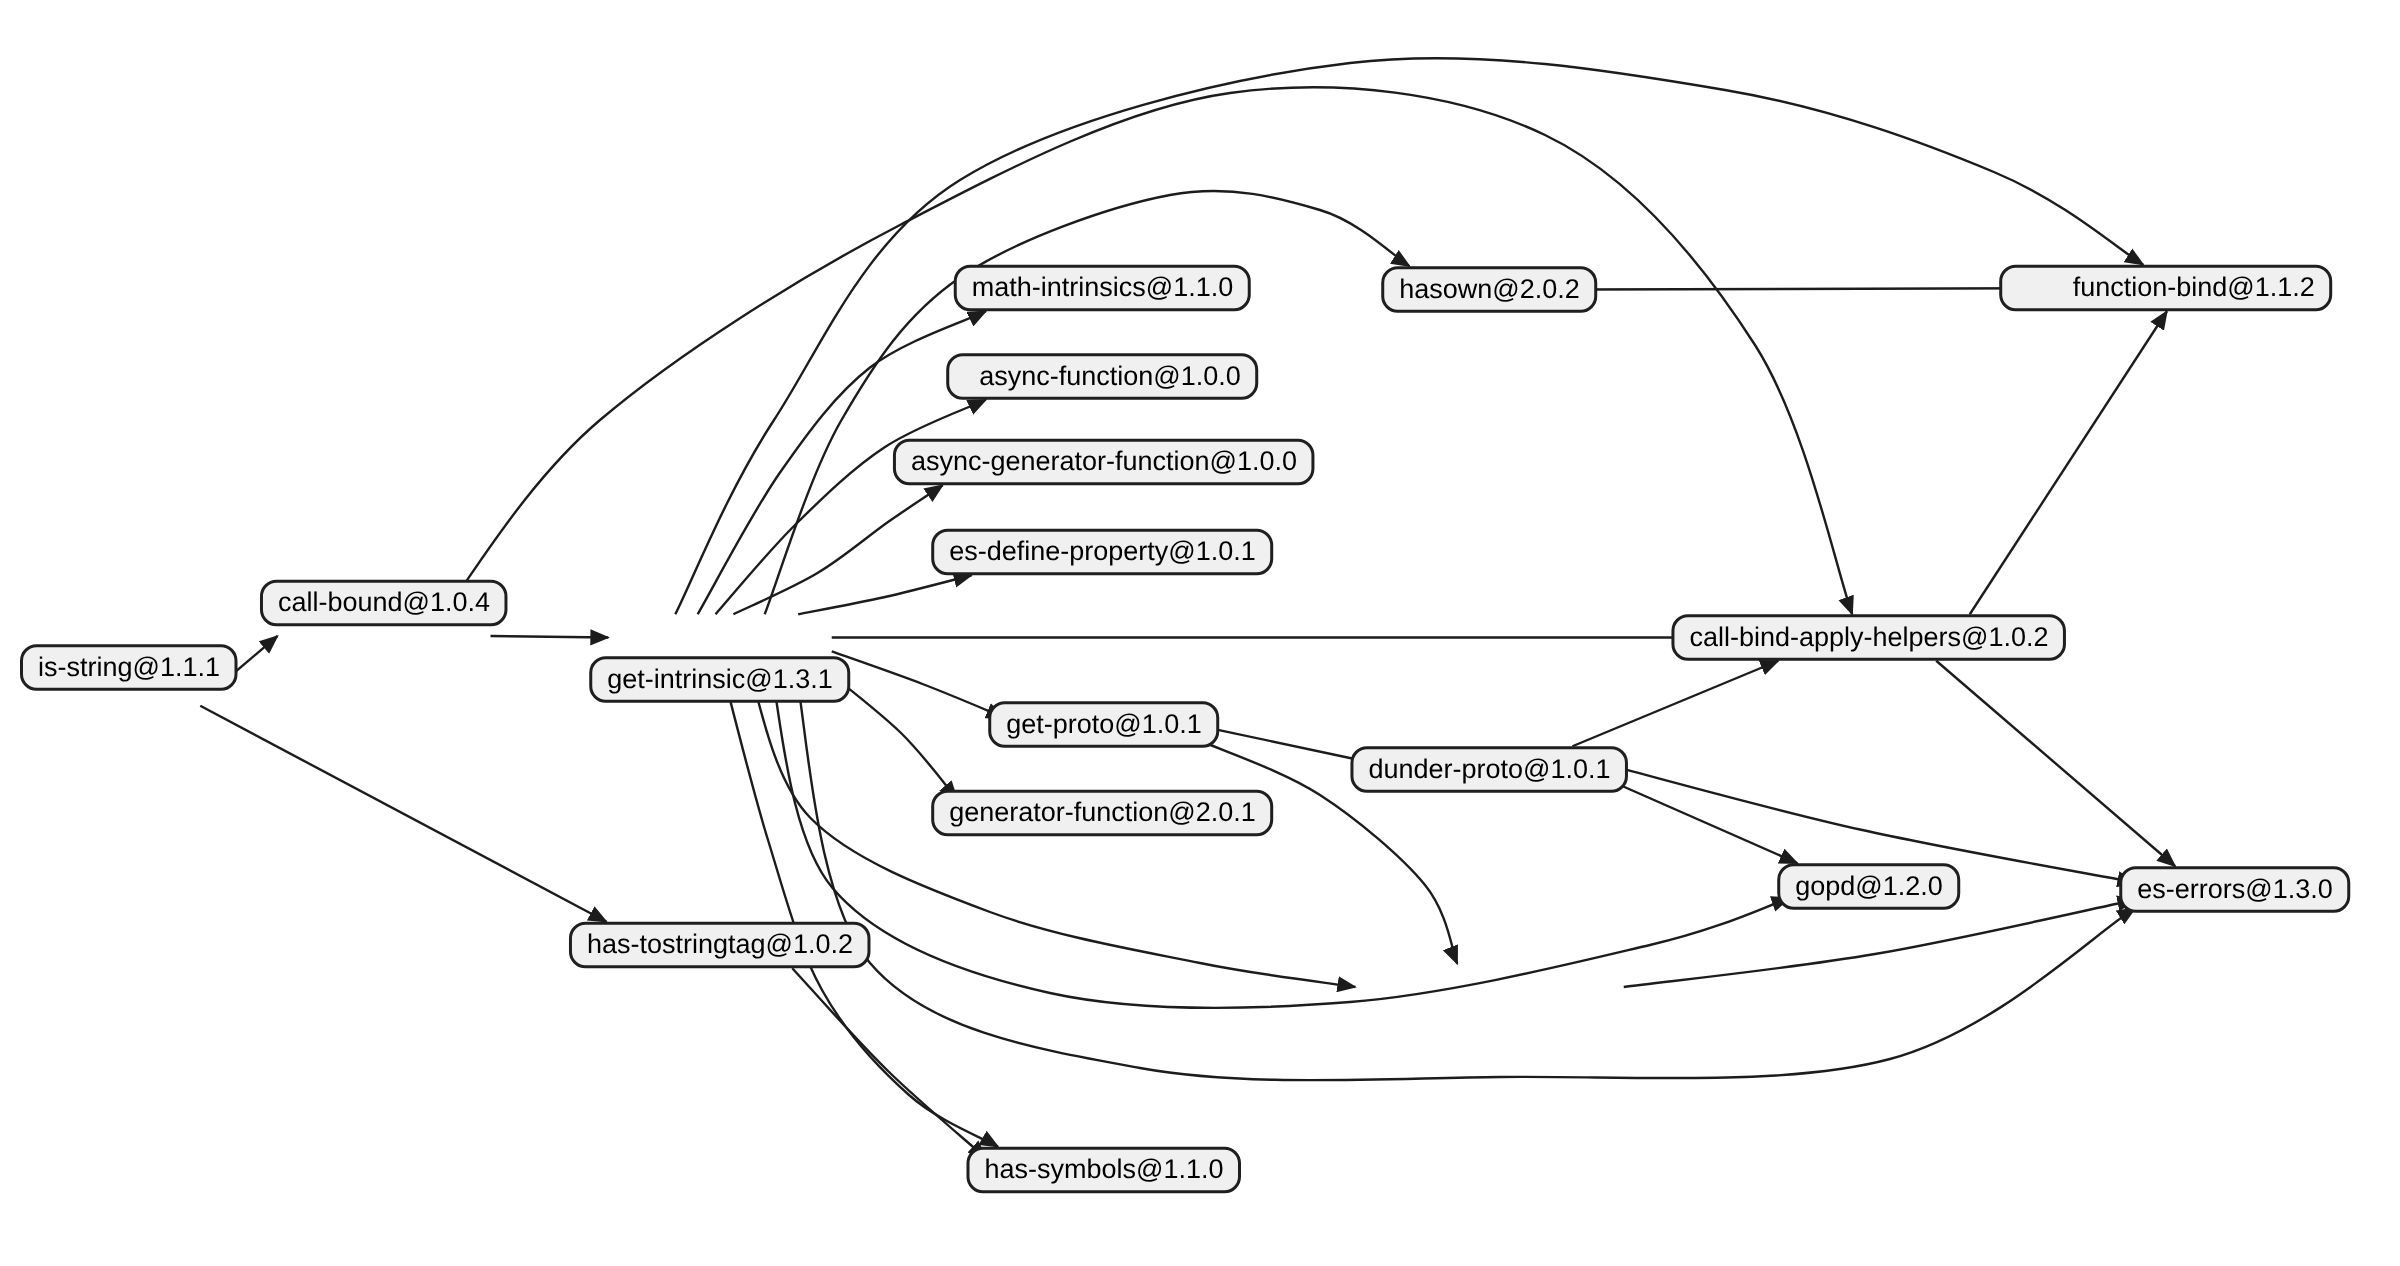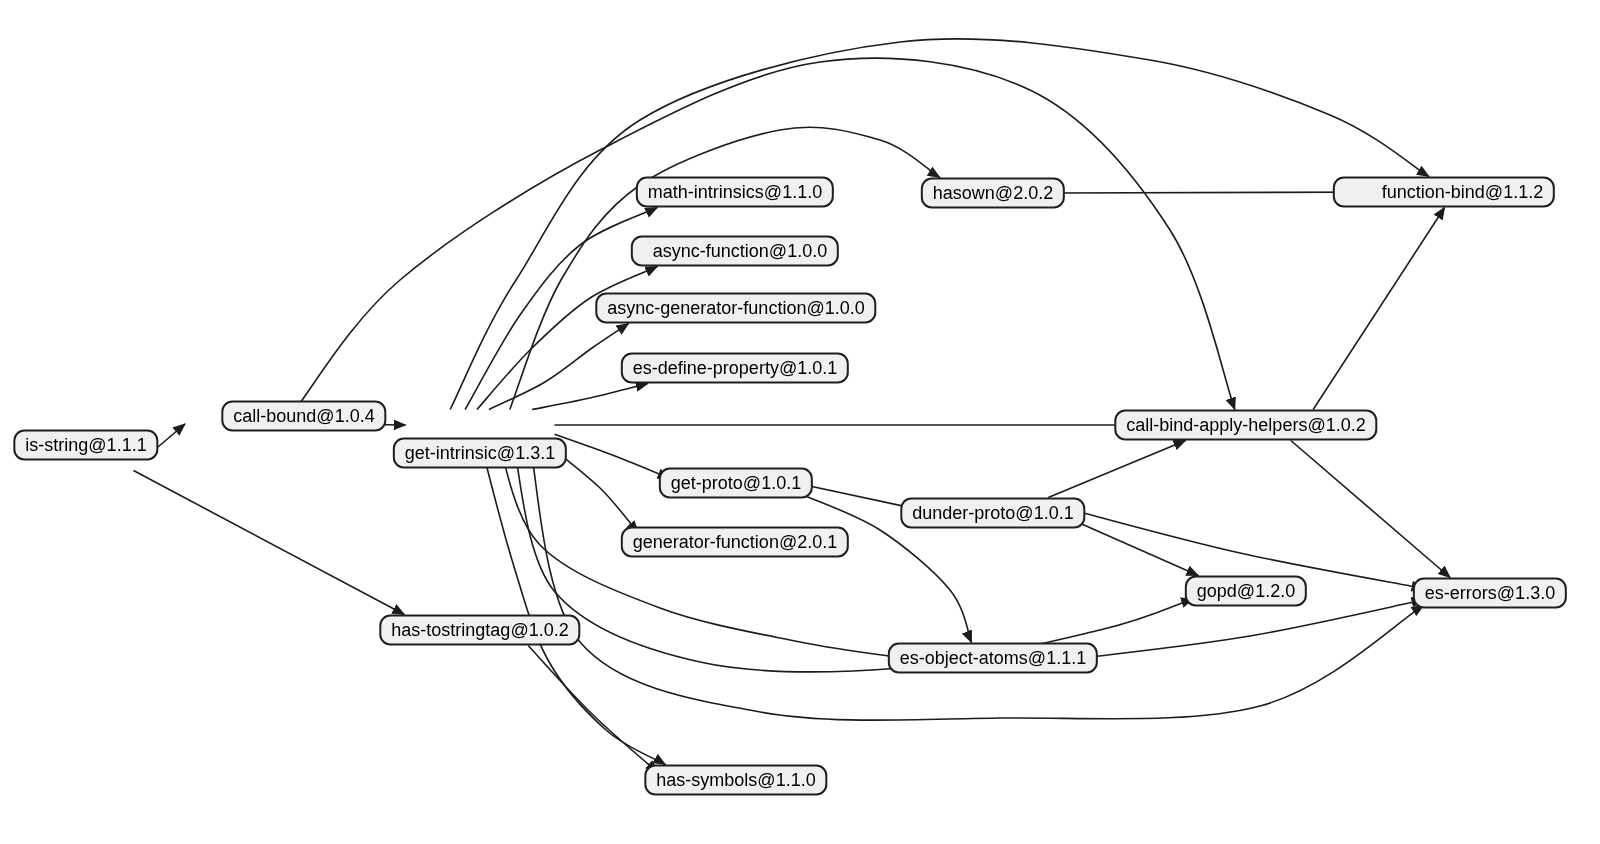--- a/index.html
+++ b/index.html
@@ -75,31 +75,30 @@
       <path class="edge" d="M802.5,484.55 L914,508.35" marker-end="url(#arrowhead)"></path>
       <path class="edge" d="M802.5,494.78 C815.4,500.6 855.4,514.1 880,530 C904.6,545.9 934.7,571.3 950,590 C965.3,608.8 967.9,633.8 971.52,642.5" marker-end="url(#arrowhead)"></path>
       <path class="edge" d="M1048.3,497.5 L1185.52,440.5" marker-end="url(#arrowhead)"></path>
       <path class="edge" d="M1072,519.82 L1198.3,575.5" marker-end="url(#arrowhead)"></path>
       <path class="edge" d="M1072,509.9 C1100.0,517.1 1181.4,539.9 1240,553 C1298.6,566.1 1392.9,582.5 1423.5,588.35" marker-end="url(#arrowhead)"></path>
       <path class="edge" d="M1082.5,658 C1110.4,654.3 1193.2,645.7 1250,636 C1306.8,626.3 1394.6,605.9 1423.5,599.82" marker-end="url(#arrowhead)"></path>
       <path class="edge" d="M528.16,645.5 C538.8,656.9 570.4,692.9 592,714 C613.6,735.1 646.6,762.5 657.5,772.25" marker-end="url(#arrowhead)"></path>
     </svg>
 
   <div class="node" style="left: 86px; top: 445px;">is-string@1.1.1</div>
-  <div class="node" style="left: 256px; top: 416px; margin-left: 48px;">call-bound@1.0.4</div>
+  <div class="node" style="left: 256px; top: 402px;">call-bound@1.0.4</div>
   <div class="node" style="left: 480px; top: 425px; margin-top: 28px;">get-intrinsic@1.3.1</div>
   <div class="node" style="left: 735px; top: 192px;">math-intrinsics@1.1.0</div>
   <div class="node" style="left: 735px; top: 251px; padding-left: 20px;">async-function@1.0.0</div>
   <div class="node" style="left: 736px; top: 308px;">async-generator-function@1.0.0</div>
   <div class="node" style="left: 735px; top: 368px;">es-define-property@1.0.1</div>
   <div class="node" style="left: 993px; top: 193px;">hasown@2.0.2</div>
   <div class="node" style="left: 1444px; top: 192px; padding-left: 47px;">function-bind@1.1.2</div>
   <div class="node" style="left: 1246px; top: 425px;">call-bind-apply-helpers@1.0.2</div>
   <div class="node" style="left: 736px; top: 483px;">get-proto@1.0.1</div>
   <div class="node" style="left: 993px; top: 513px;">dunder-proto@1.0.1</div>
   <div class="node" style="left: 735px; top: 542px;">generator-function@2.0.1</div>
   <div class="node" style="left: 1246px; top: 591px;">gopd@1.2.0</div>
   <div class="node" style="left: 1490px; top: 593px; text-align: right;">es-errors@1.3.0</div>
   <div class="node" style="left: 480px; top: 630px;">has-tostringtag@1.0.2</div>
-  <div class="node" style="left: 993px; top: 658px;">es-object-atoms@1.1.1</div>
   <div class="node" style="left: 736px; top: 780px;">has-symbols@1.1.0</div>
 
 </div>
 
 </body></html>

